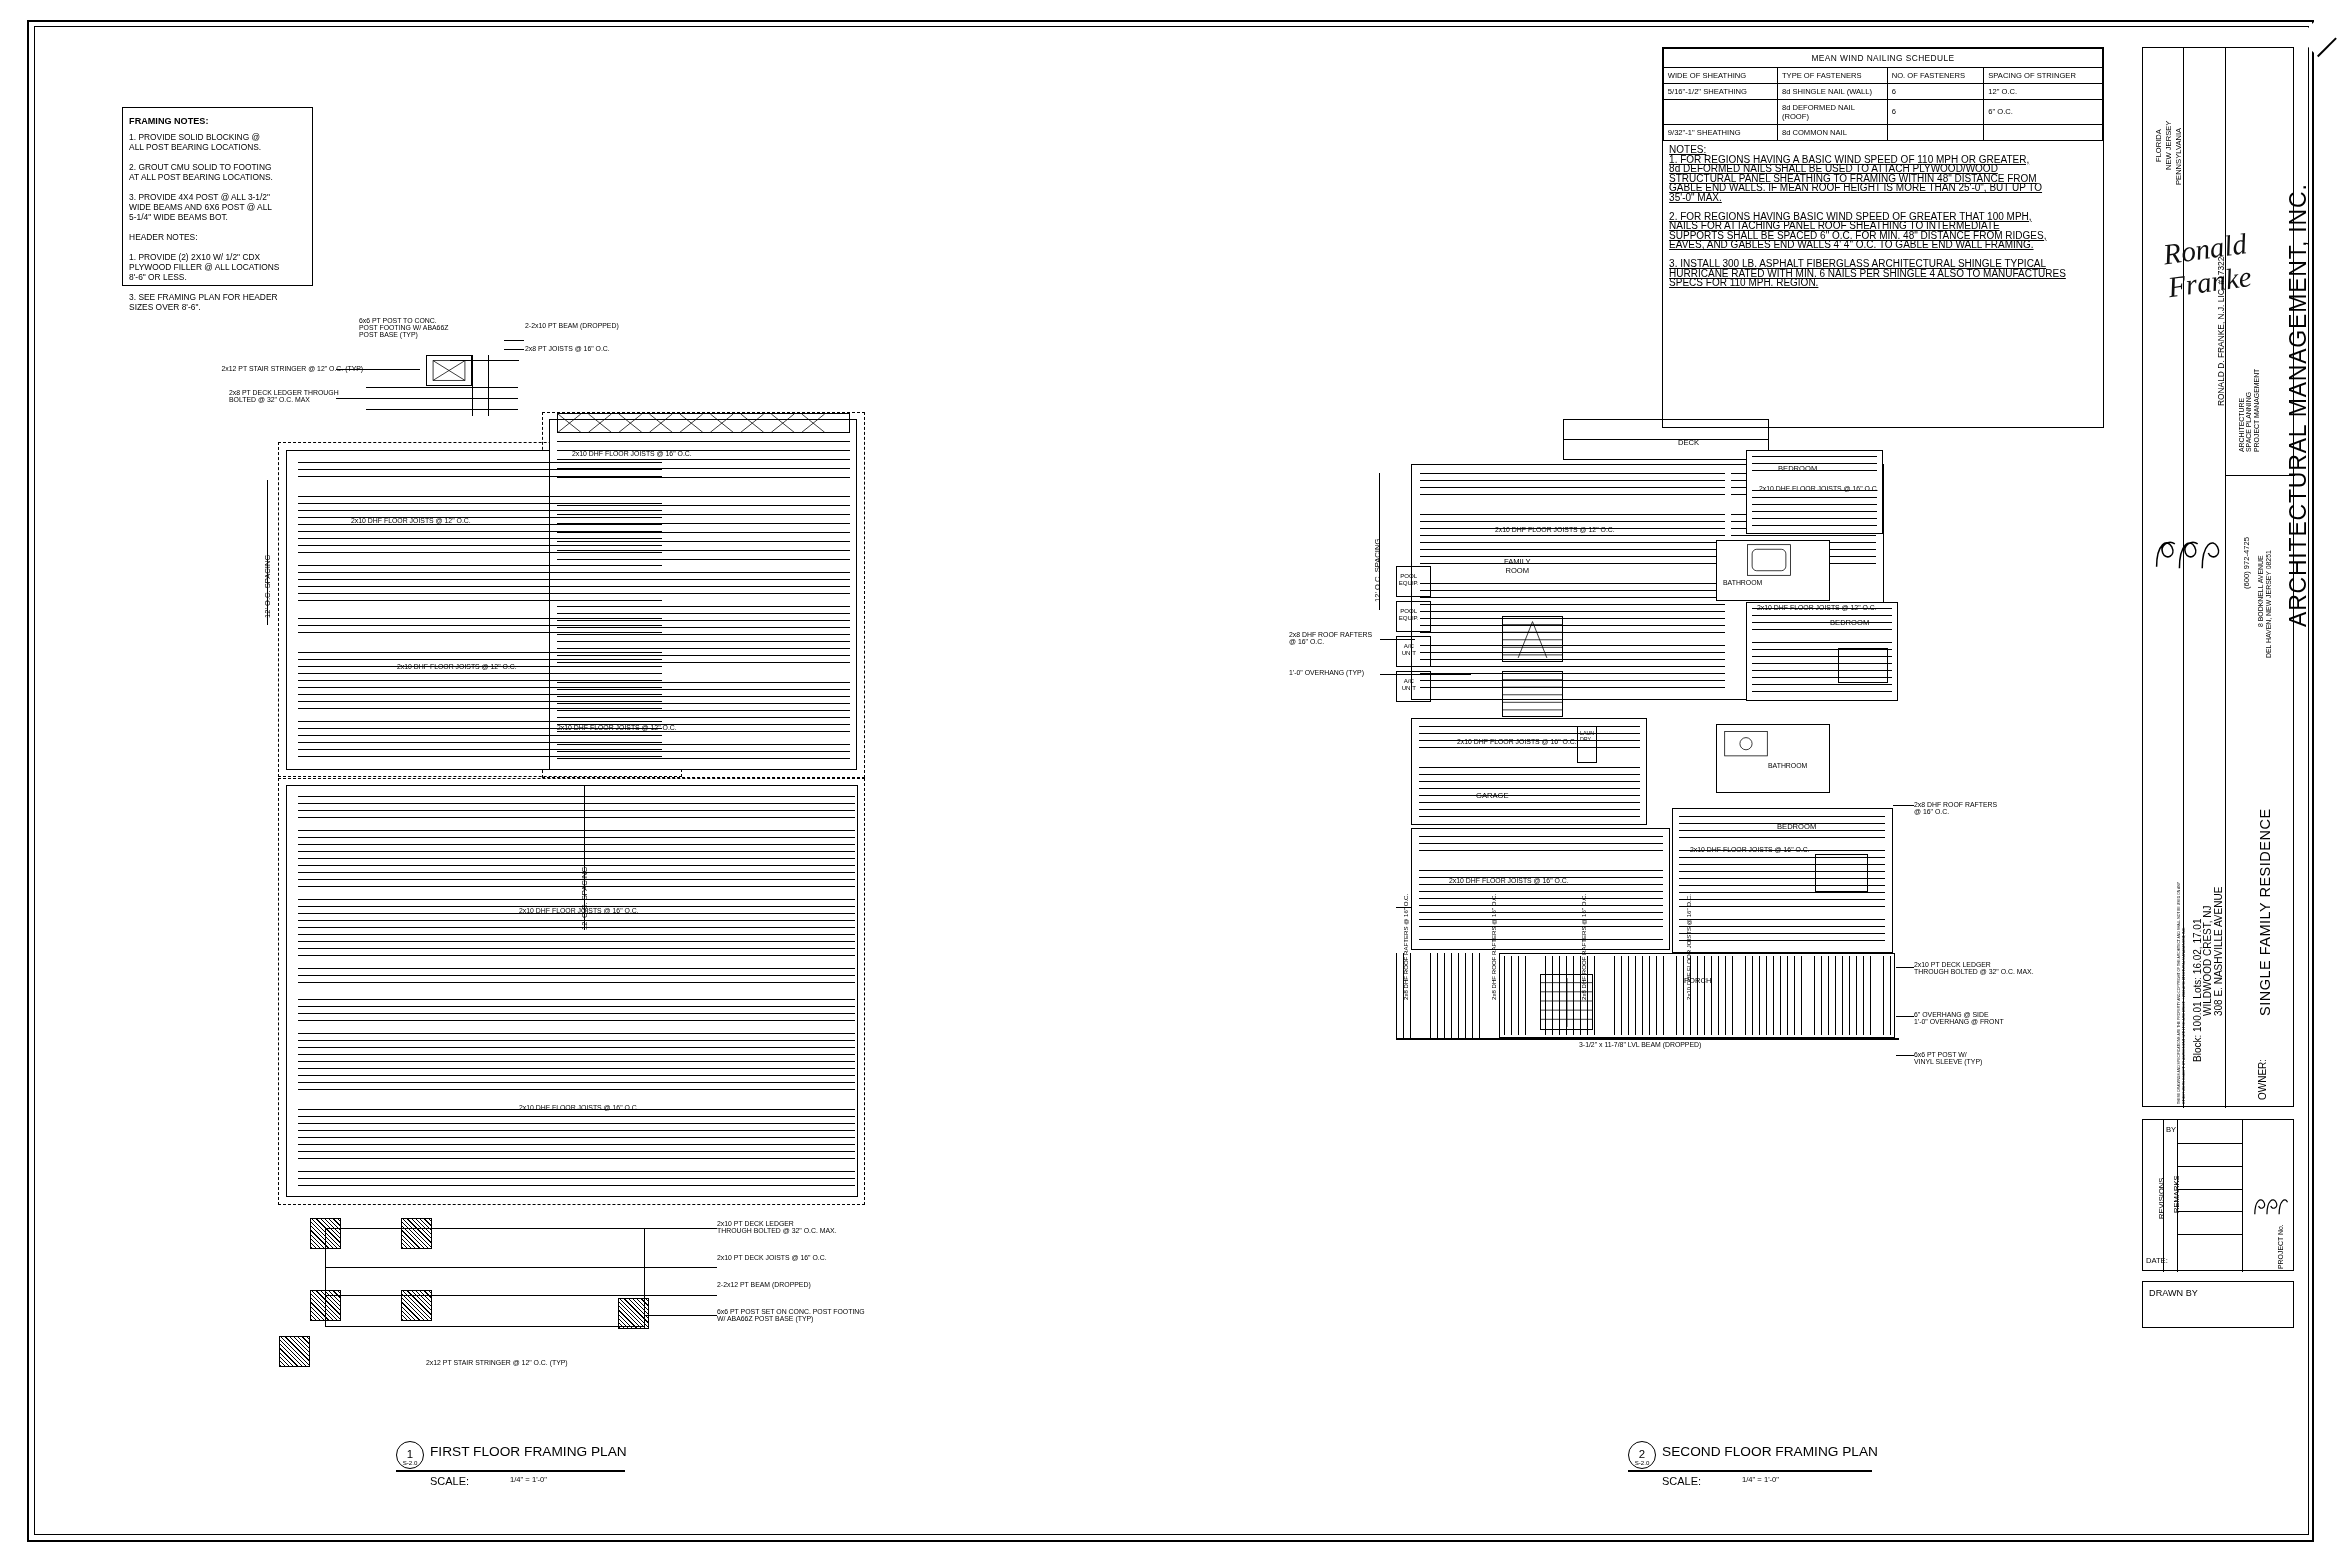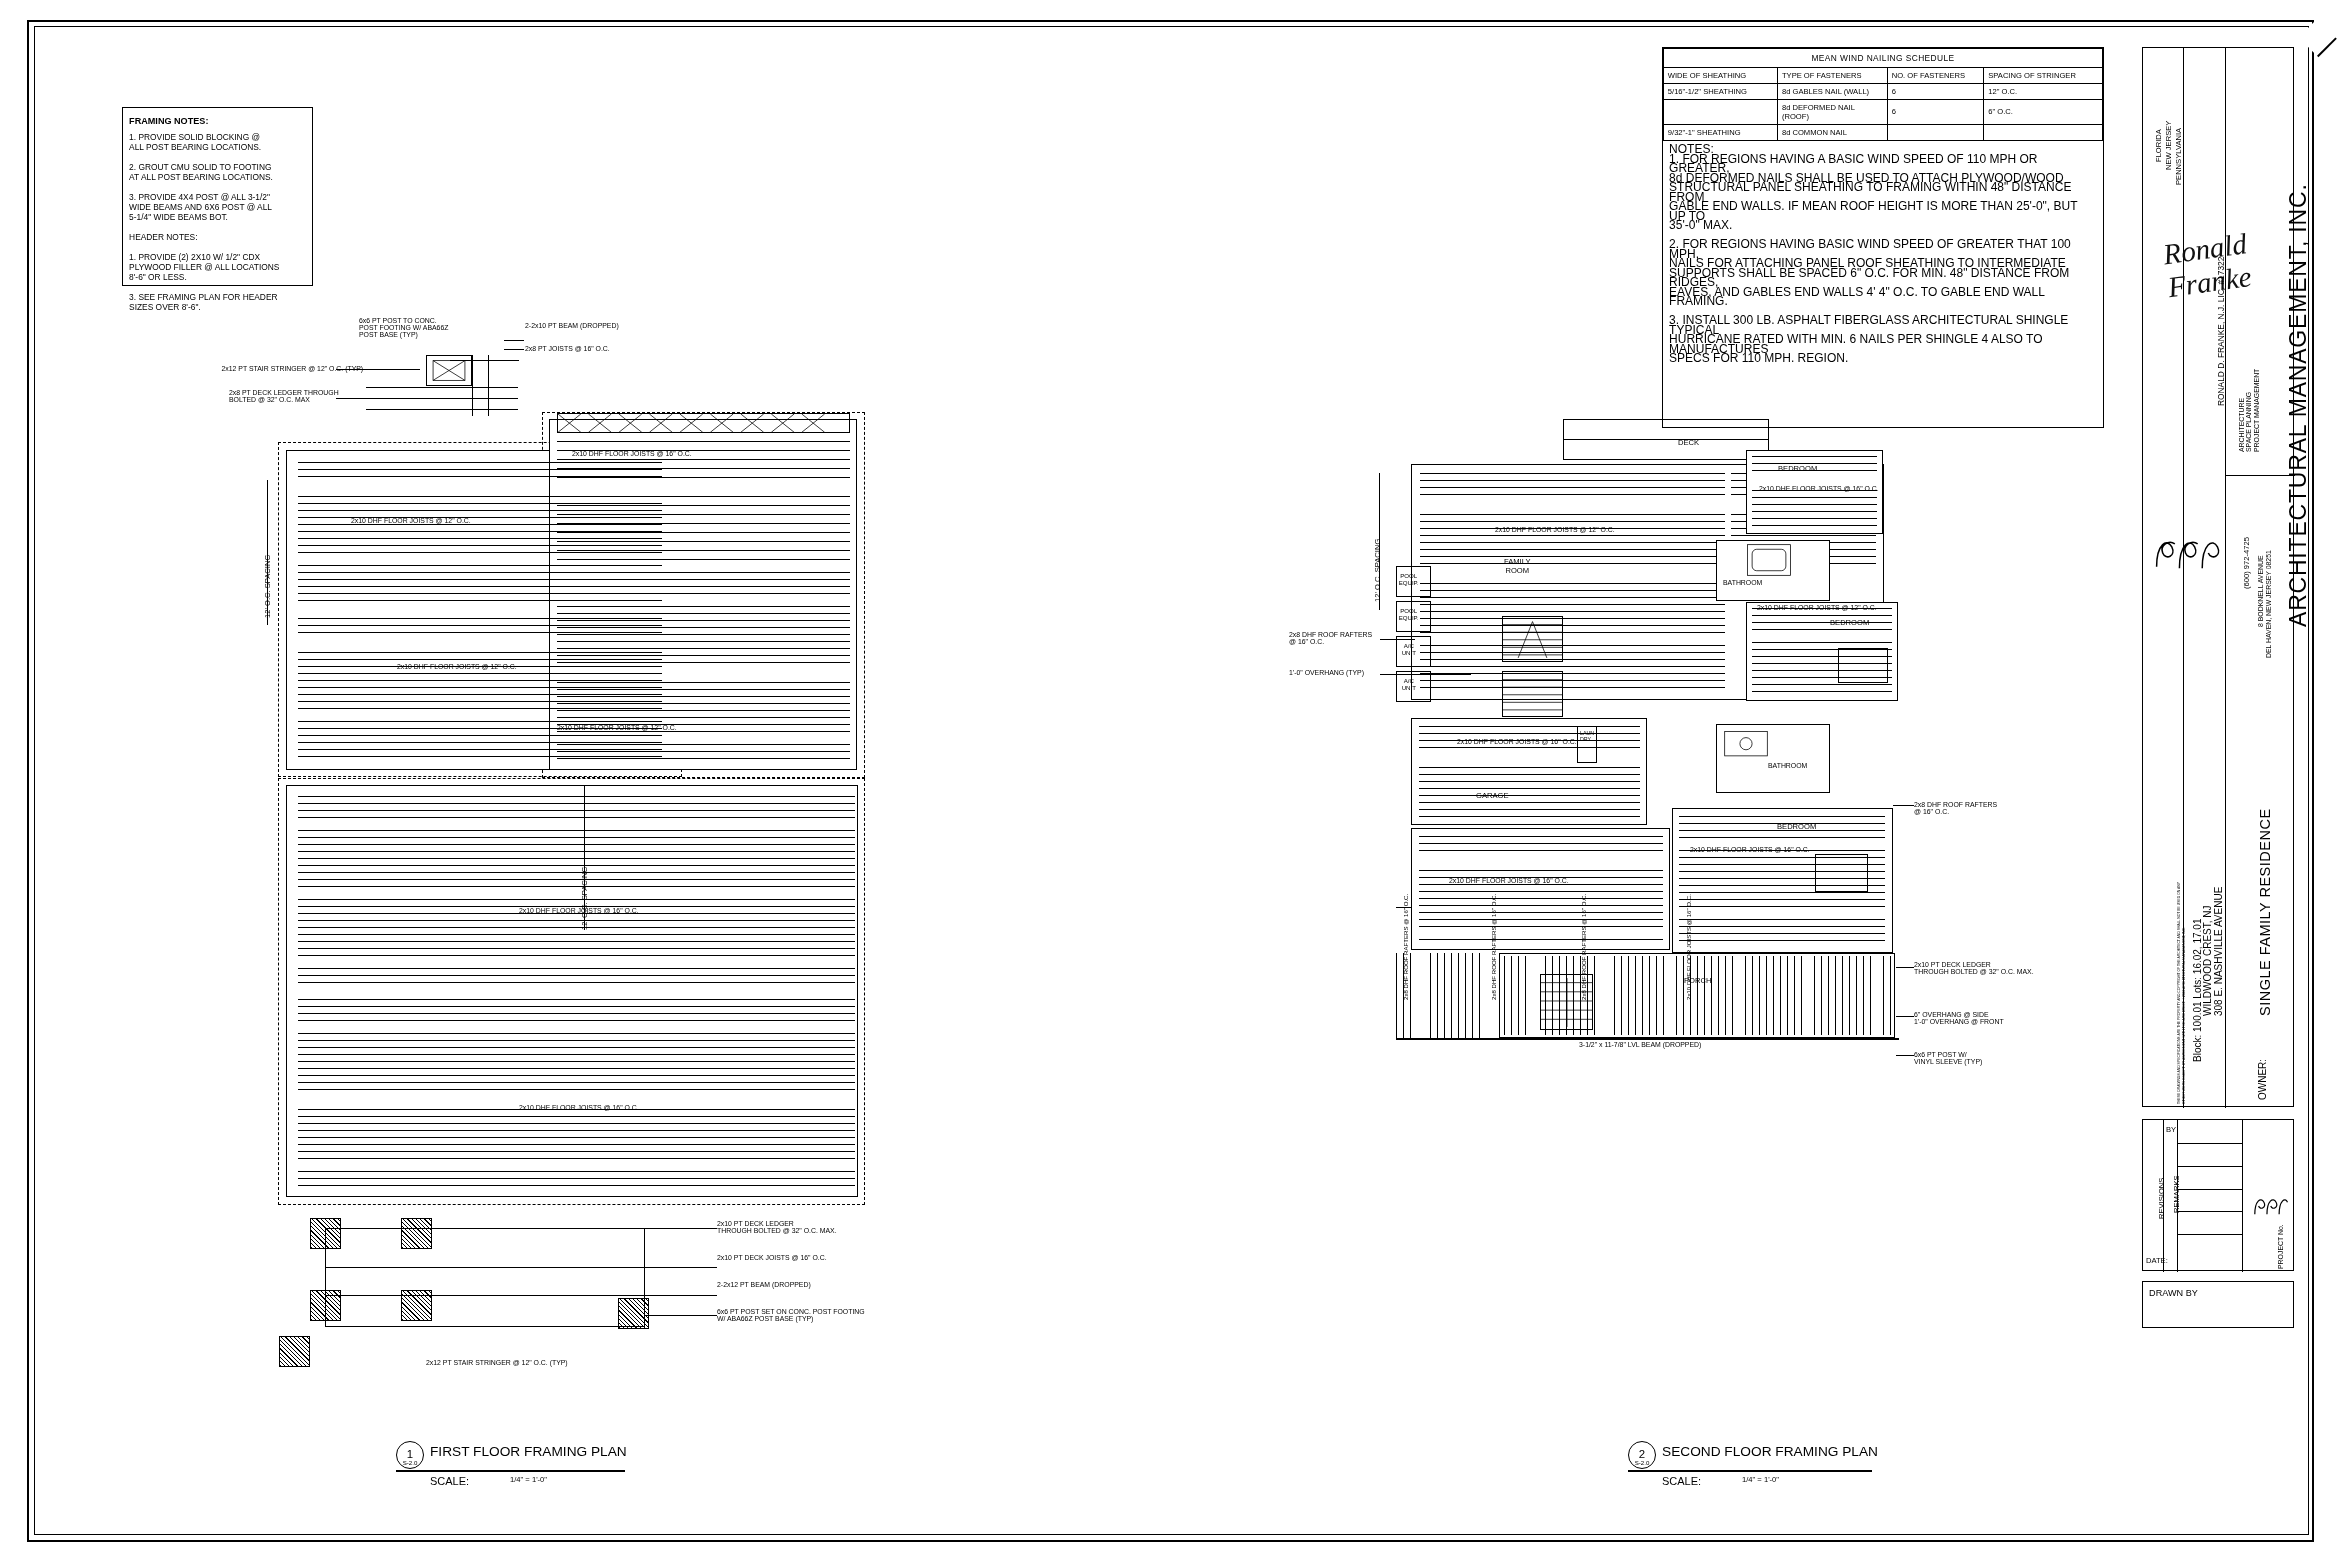--- a/index.html
+++ b/index.html
@@ -41,21 +41,21 @@
 
   
   #framing-notes{left:122px;top:107px;width:191px;height:179px;background:#fff;}
   #framing-notes .body{position:absolute;left:6.1px;top:7.6px;width:180px;}
 
   
   #nailing{left:1662px;top:47px;width:442px;height:381px;background:#fff;}
   table.sched{border-collapse:collapse;width:100%;font-size:7.6px;}
   table.sched td,table.sched th{border:0.8px solid #000;padding:3px 3.8px;vertical-align:middle;font-weight:normal;text-align:left;}
   .sched-title{text-align:center;font-size:8.4px;letter-spacing:0.4px;padding:3.8px 0;border:0.8px solid #000;border-bottom:none;}
-  .notes-body{font-size:12px;line-height:9.5px;padding:4.6px 6.1px;}
+  .notes-body{font-size:10px;line-height:9.5px;padding:4.6px 6.1px;text-decoration:underline;}
 
   
   #tb-seal{left:2142px;top:47px;width:152px;height:1060px;}
   #tb-rev{left:2142px;top:1119px;width:152px;height:152px;}
   #tb-drawnby{left:2142px;top:1281px;width:152px;height:47px;}
   #tb-dwgno{left:2142px;top:1336px;width:152px;height:181px;}
 
   .vert{
     transform:rotate(-90deg);
     transform-origin:0 0;
@@ -147,21 +147,21 @@
         <tr>
           <th style="width:26%">WIDE OF SHEATHING</th>
           <th style="width:25%">TYPE OF FASTENERS</th>
           <th style="width:22%">NO. OF FASTENERS</th>
           <th style="width:27%">SPACING OF STRINGER</th>
         </tr>
       </thead>
       <tbody id="sched-body">
           <tr>
             <td>5/16"-1/2" SHEATHING</td>
-            <td>8d GABLES NAIL (WALL)</td>
+            <td>8d SHINGLE NAIL (WALL)</td>
             <td>6</td>
             <td>12" O.C.</td>
           </tr>
           <tr>
             <td></td>
             <td>8d DEFORMED NAIL (ROOF)</td>
             <td>6</td>
             <td>6" O.C.</td>
           </tr>
           <tr>

